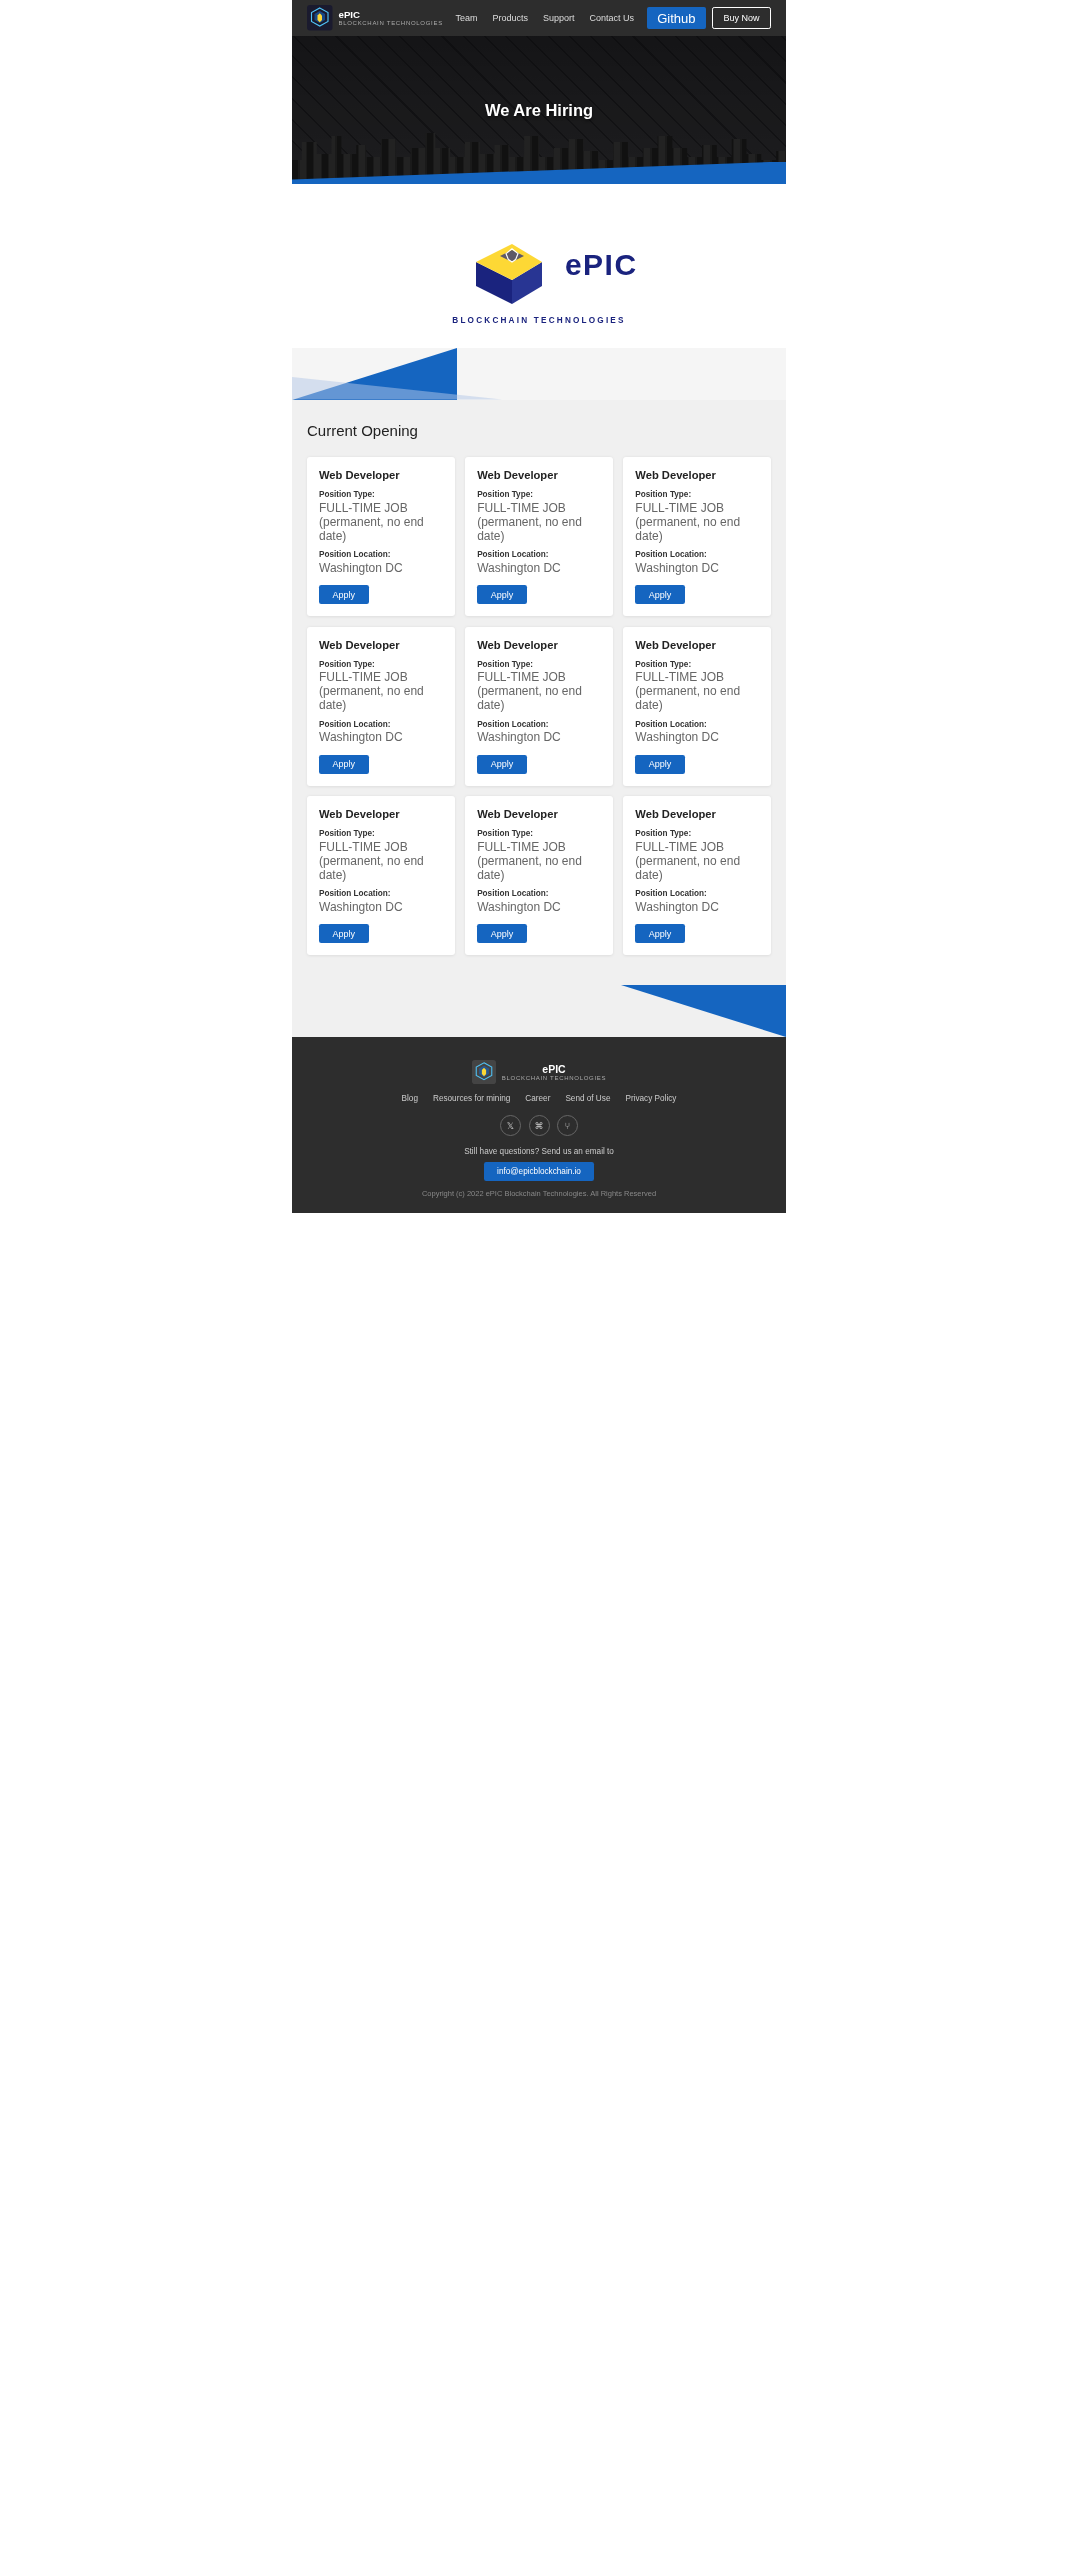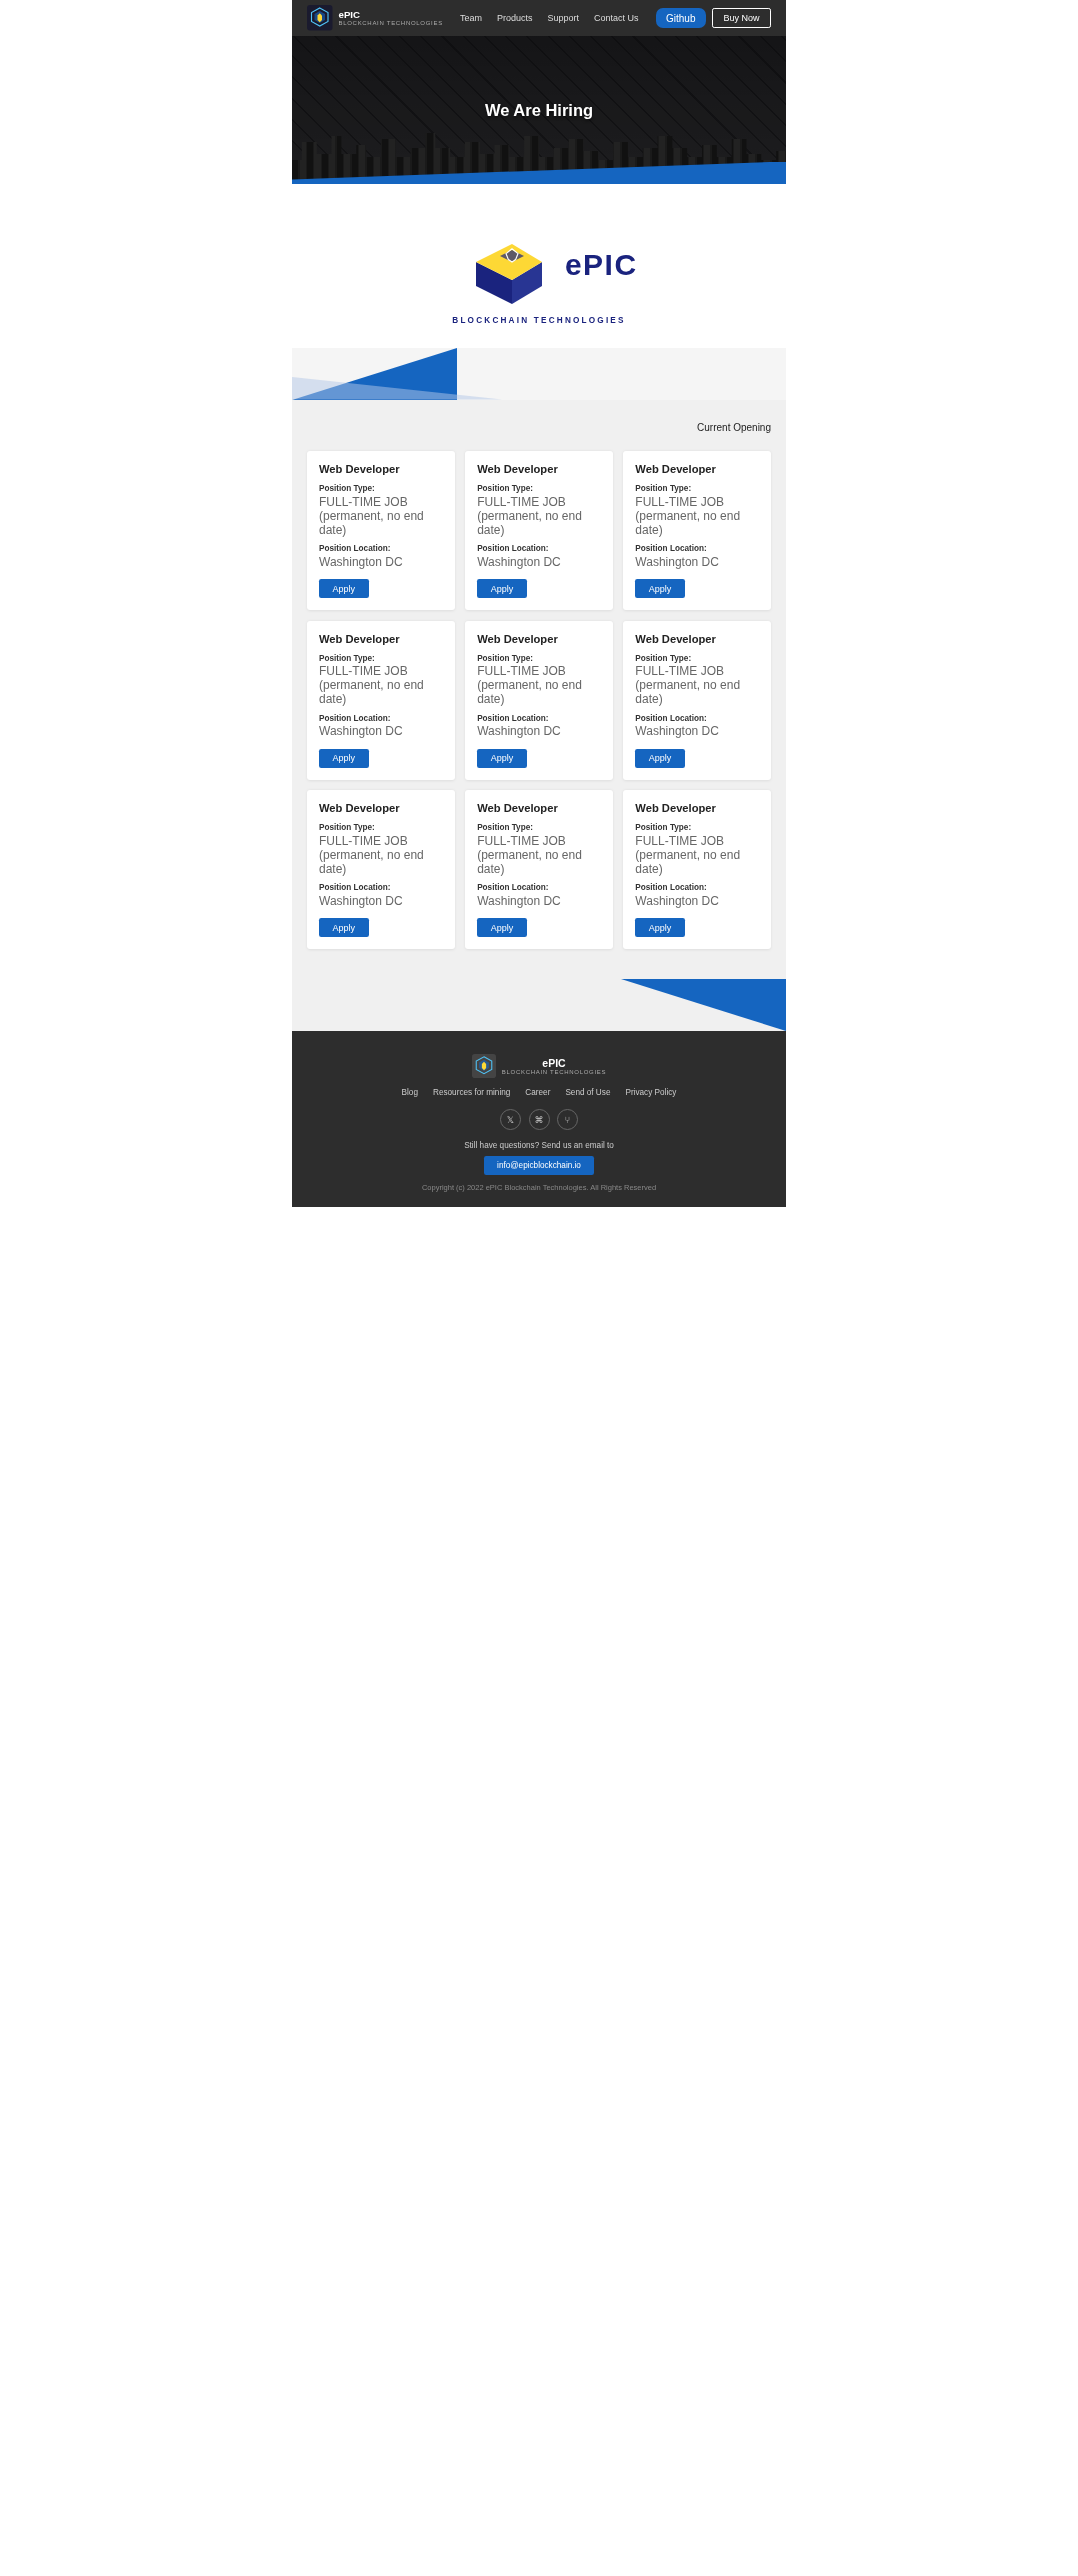--- a/index.html
+++ b/index.html
@@ -47,23 +47,23 @@
     }
     .nav-buttons {
       display: flex;
       gap: 6px;
     }
     .btn-github {
       background: #1565c0;
       color: #fff;
       border: none;
       padding: 3.7px 10.5px;
-      font-size: 10px;
+      font-size: 13px;
       cursor: pointer;
-      border-radius: 7px;
+      border-radius: 2px;
     }
     .btn-buynow {
       background: transparent;
       color: #fff;
       border: 0.7px solid #fff;
       padding: 3.7px 10.5px;
       font-size: 9px;
       cursor: pointer;
       border-radius: 2.2px;
     }
@@ -186,22 +186,22 @@
       clip-path: polygon(0 100%, 100% 100%, 0 0);
       opacity: 0.5;
     }
 
     
     .opening-section {
       background: #f0f0f0;
       padding: 22.5px 15px 30px;
     }
     .opening-title {
-      text-align: right;
-      font-size: 10px;
+      text-align: left;
+      font-size: 15px;
       font-weight: normal;
       color: #222;
       margin-bottom: 18px;
     }
     .jobs-grid {
       display: grid;
       grid-template-columns: repeat(3, 1fr);
       gap: 10.5px;
     }
     .job-card {

